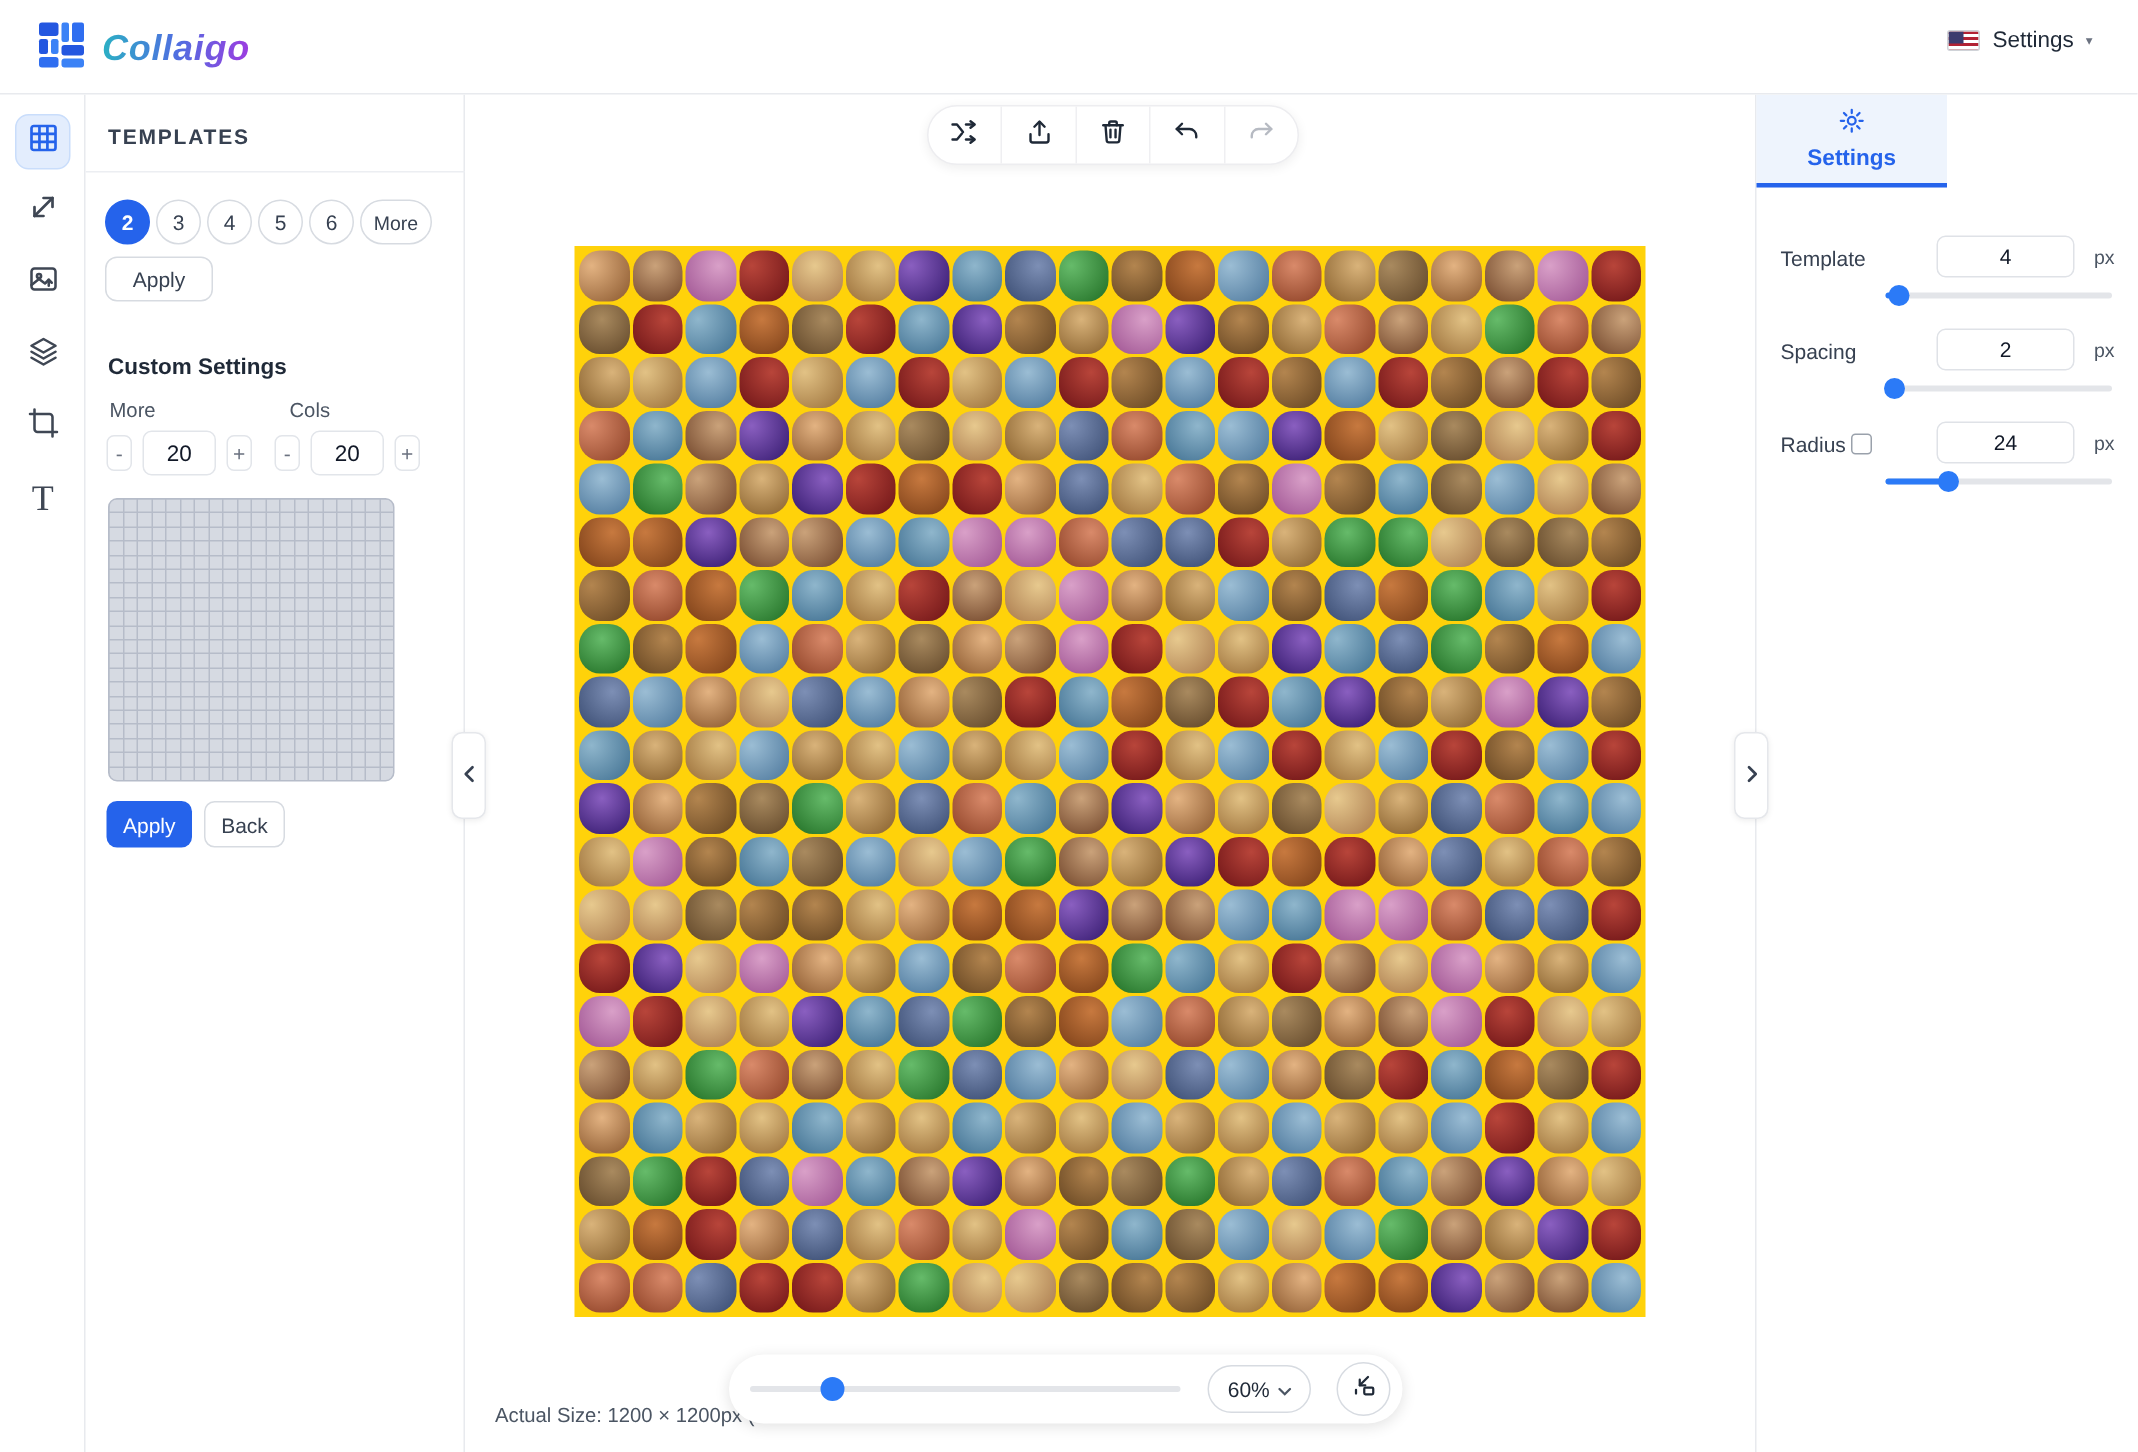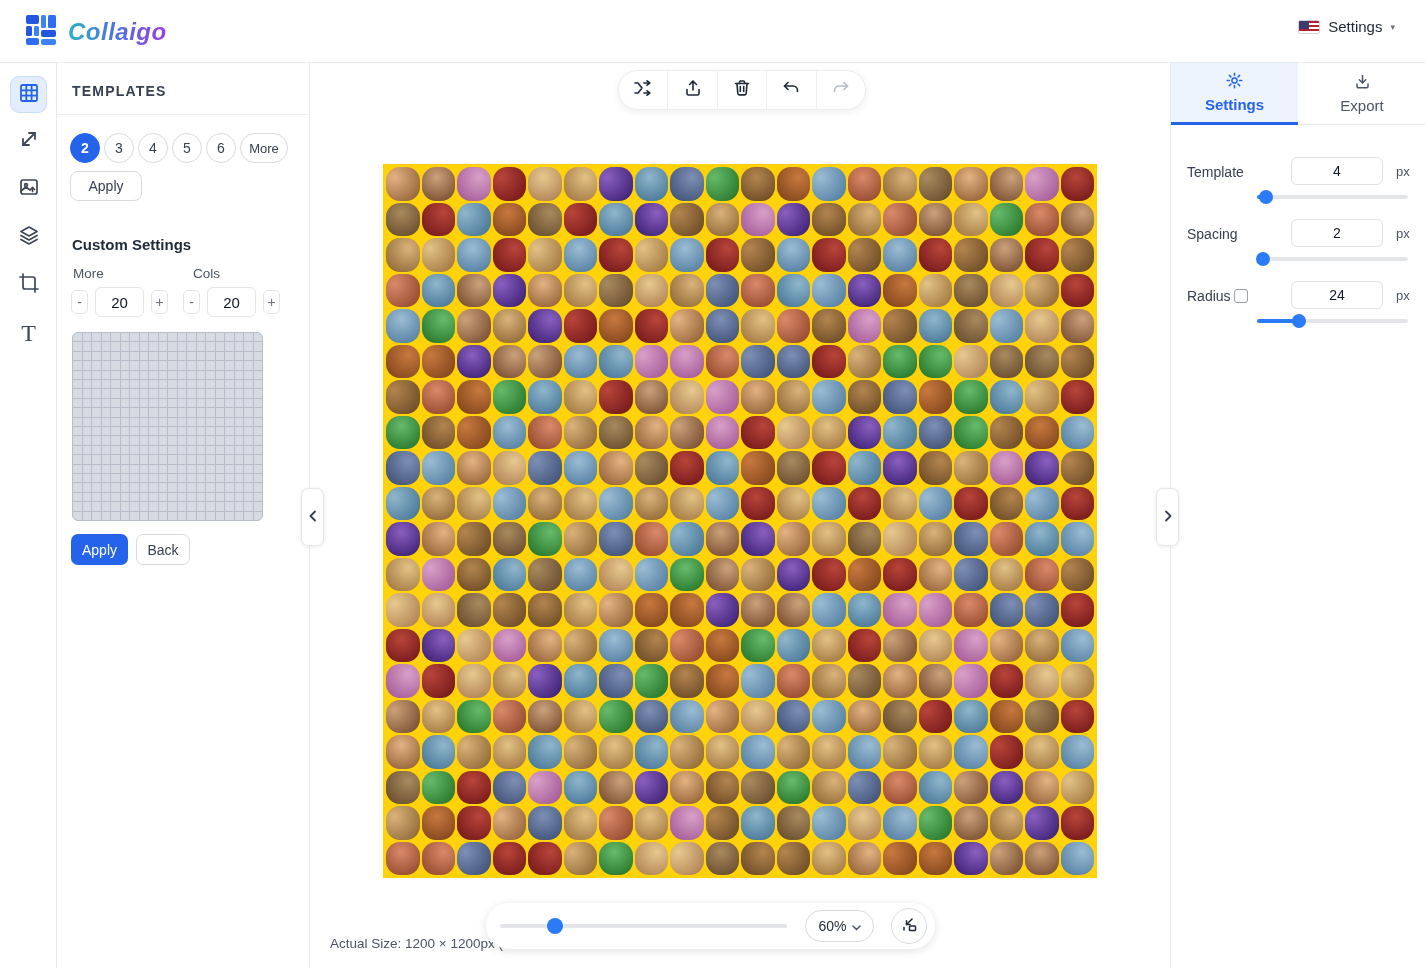--- a/index.html
+++ b/index.html
@@ -1093,30 +1093,20 @@
 <div id="right-panel">
   <div class="rtab active" style="left:0">
     <span>
       <svg width="17" height="17" viewBox="0 0 17 17" fill="none" stroke-width="1.5" stroke-linecap="round">
         <circle cx="8.5" cy="8.5" r="2.6"></circle>
         <path d="M8.5 1.2 v2.2 M8.5 13.6 v2.2 M1.2 8.5 h2.2 M13.6 8.5 h2.2 M3.3 3.3 l1.6 1.6 M12.1 12.1 l1.6 1.6 M13.7 3.3 l-1.6 1.6 M4.9 12.1 l-1.6 1.6"></path>
       </svg>
     </span>
     <span>Settings</span>
   </div>
-  <div class="rtab" style="left:127px; width:128px">
-    <span>
-      <svg width="17" height="17" viewBox="0 0 17 17" fill="none" stroke-width="1.5" stroke-linecap="round" stroke-linejoin="round">
-        <path d="M8.5 2.5 v7"></path>
-          <polyline points="5.3,6.8 8.5,10 11.7,6.8"></polyline>
-        <path d="M3 11 v2.5 a1.2 1.2 0 0 0 1.2 1.2 h8.6 a1.2 1.2 0 0 0 1.2 -1.2 V11"></path>
-      </svg>
-    </span>
-    <span>Export</span>
-  </div>
 
   <div class="ctl-label" style="top:101px">Template</div>
   <input class="ctl-input" style="top: 94px;" value="4">
   <div class="ctl-unit" style="top:101px">px</div>
   <div class="ctl-slider" style="top:132px">
     <div class="ctl-fill" style="width: 6%;"></div>
     <div class="ctl-thumb" style="left: calc(6% - 7px);"></div>
   </div>
 
   <div class="ctl-label" style="top:163px">Spacing</div>

